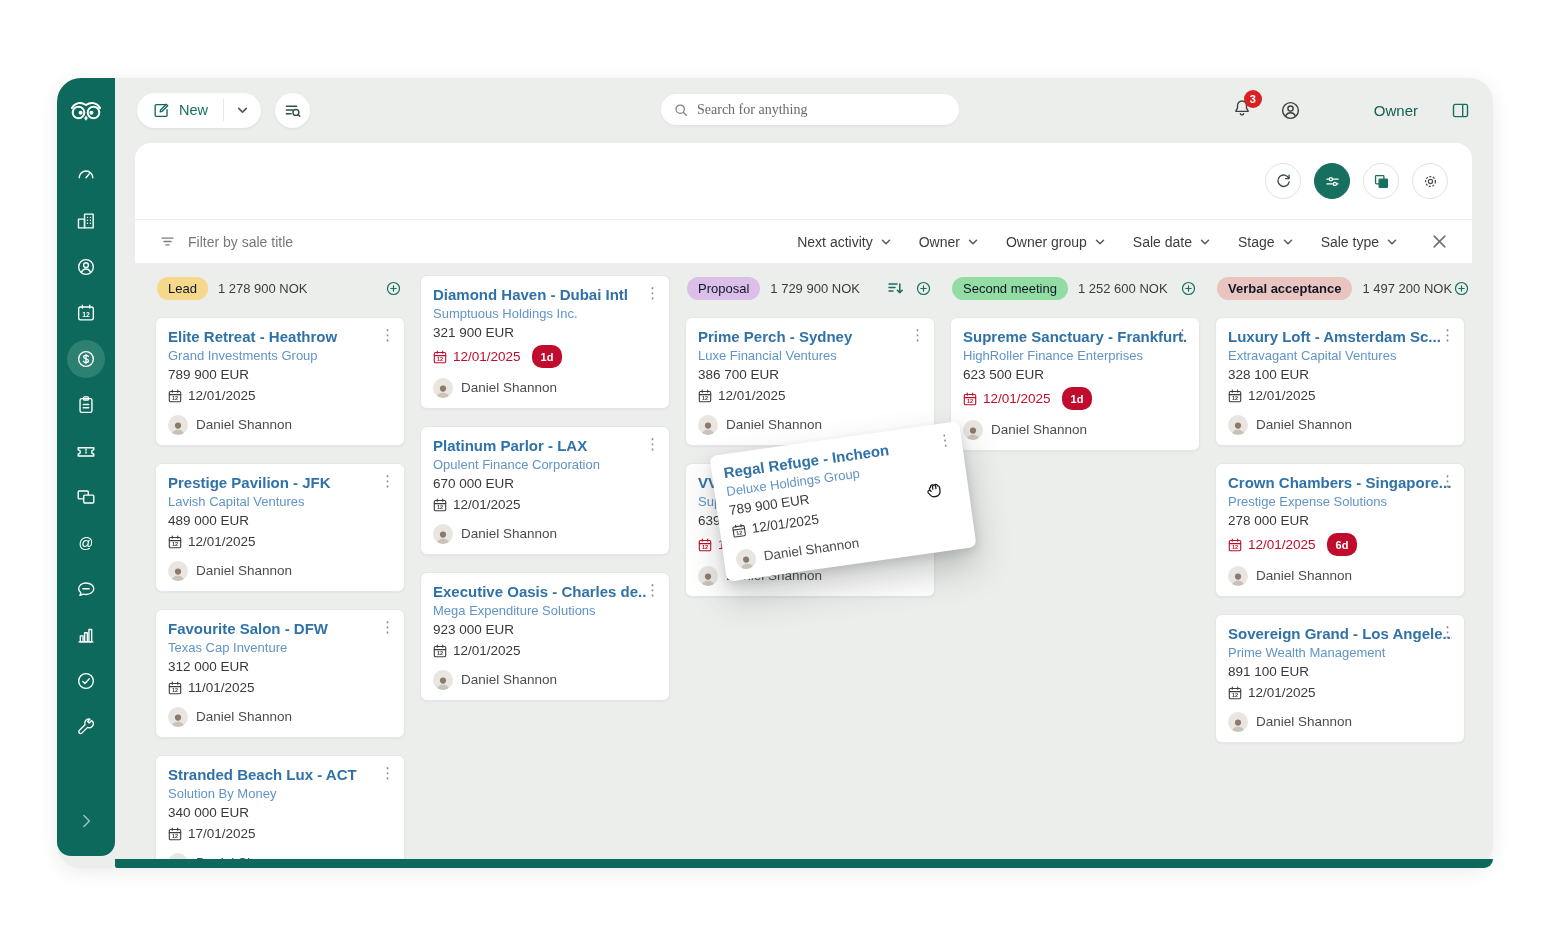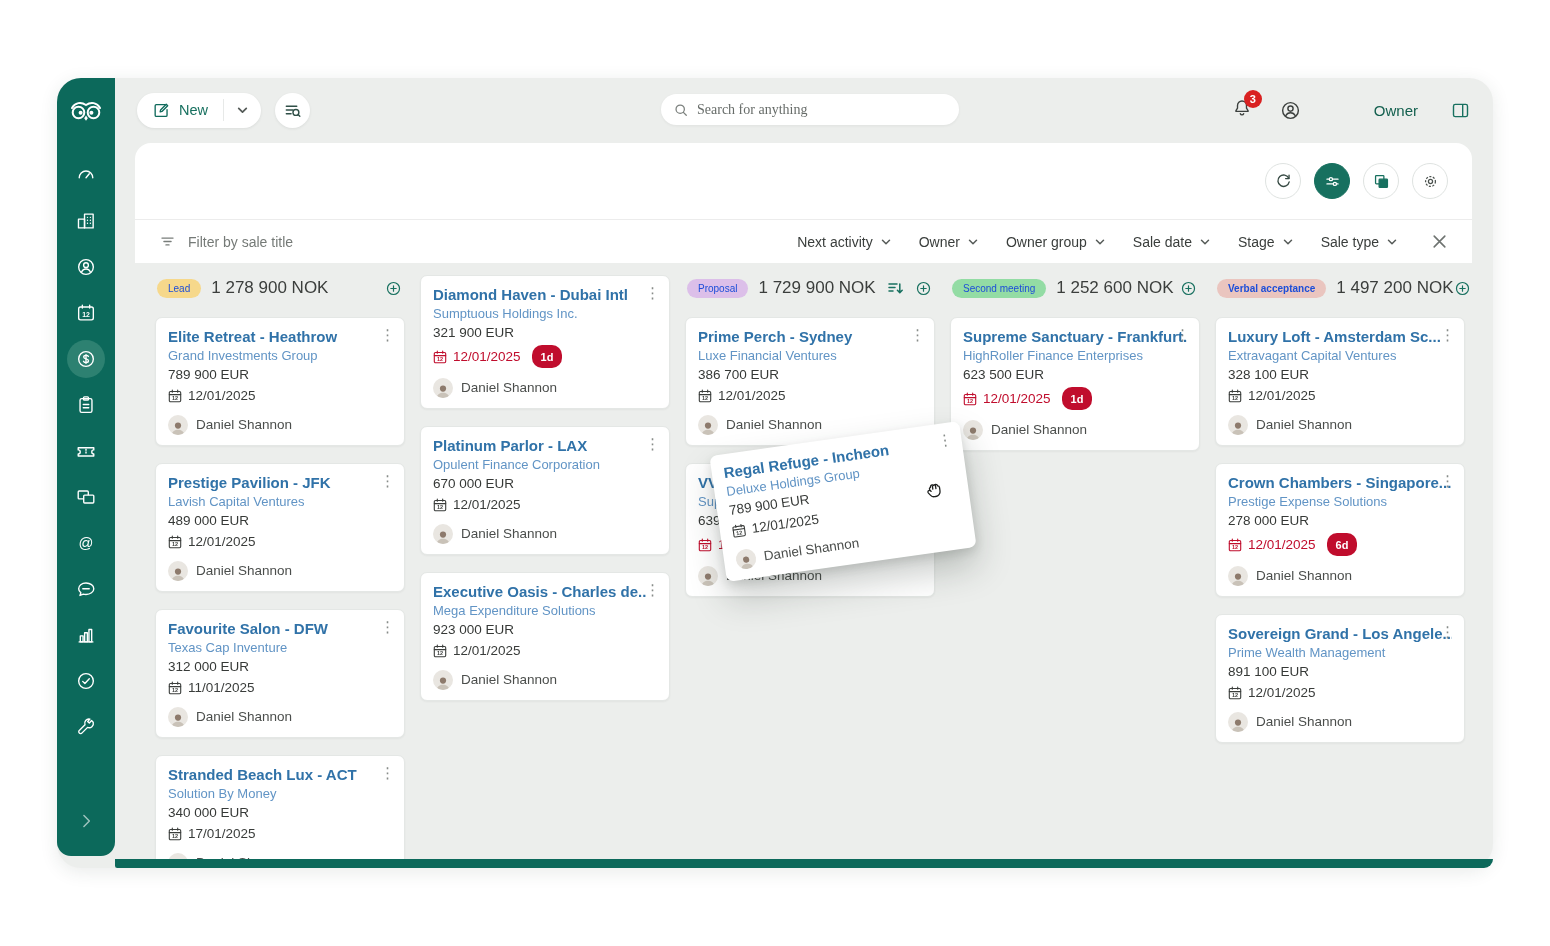--- a/index.html
+++ b/index.html
@@ -59,22 +59,22 @@
   .filter-input input::placeholder { color:#757a77; }
   .filters { margin-left:auto; display:flex; align-items:flex-end; gap:27px; }
   .dd { display:flex; align-items:center; gap:7px; font-size:14px; color:#3a3e3c; cursor:pointer; }
   .filters-close { margin-left:6px; cursor:pointer; display:flex; }
 
   
   .board { position:absolute; left:78px; top:185px; width:1337px; height:596px; overflow:hidden;
            padding:12px 0 0 20px; display:flex; gap:15px; }
   .col { width:250px; flex:none; }
   .col-head { display:flex; align-items:center; height:26px; margin-bottom:16px; padding:0 2px; }
-  .stage-pill { font-size:10px; color:#1d4ed8; padding:4px 11px; border-radius:13px; white-space:nowrap;text-align:right; }
-  .col-total { margin-left:10px; font-size:17px; color:#3b3e3c; white-space:nowrap; }
+  .stage-pill { font-size:13px; color:#0f172a; padding:4px 11px; border-radius:13px; white-space:nowrap;text-align:right; }
+  .col-total { margin-left:10px; font-size:13px; color:#3b3e3c; white-space:nowrap; }
   .col-icons { margin-left:auto; display:flex; align-items:center; gap:10px; color:var(--accent); }
   .col-icons svg { cursor:pointer; }
 
   .card { position:relative; background:#fff; border:1px solid #e4e7e5; border-radius:7px;
           padding:9px 12px 10px 12px; margin-bottom:17px; box-shadow:0 1px 2px rgba(30,40,35,.05); }
   .card-title { font-size:15px; font-weight:bold; color:#3072a8; line-height:19px; padding-right:16px;
                 white-space:nowrap; overflow:hidden; cursor:pointer; }
   .menu-dots { position:absolute; right:9px; top:9px; color:#878c89; font-size:15px; line-height:15px; cursor:pointer; }
   .card-co { font-size:13px; color:#6194c5; margin-top:2px; line-height:16px; white-space:nowrap; overflow:hidden; cursor:pointer; }
   .card-amt { font-size:13.5px; color:#36393 7; color:#363937; margin-top:3px; line-height:16px; }

